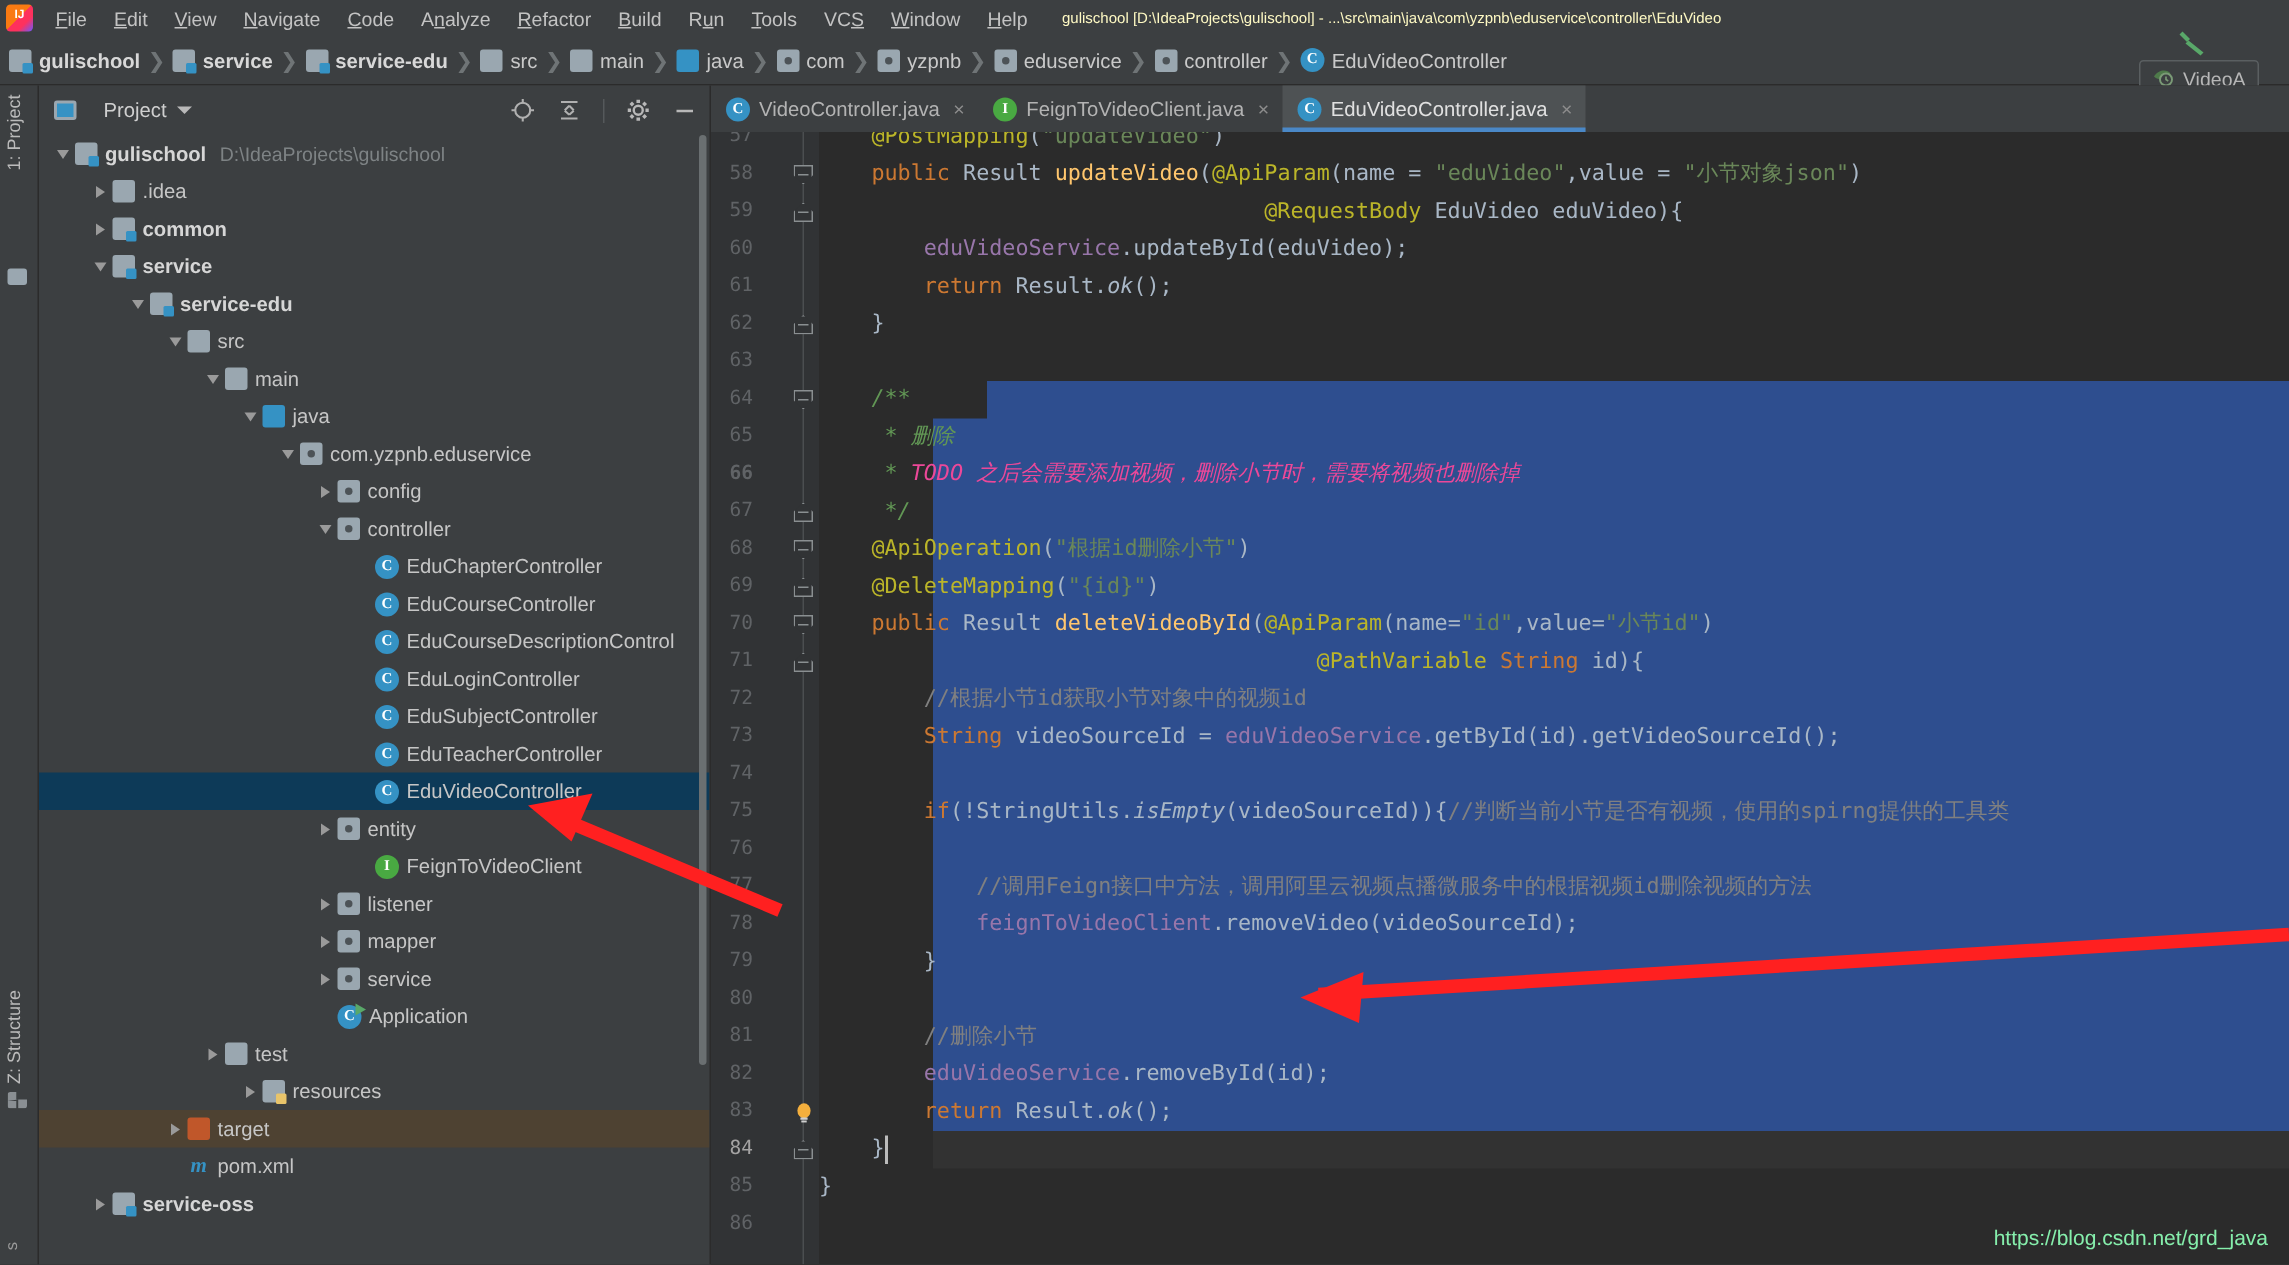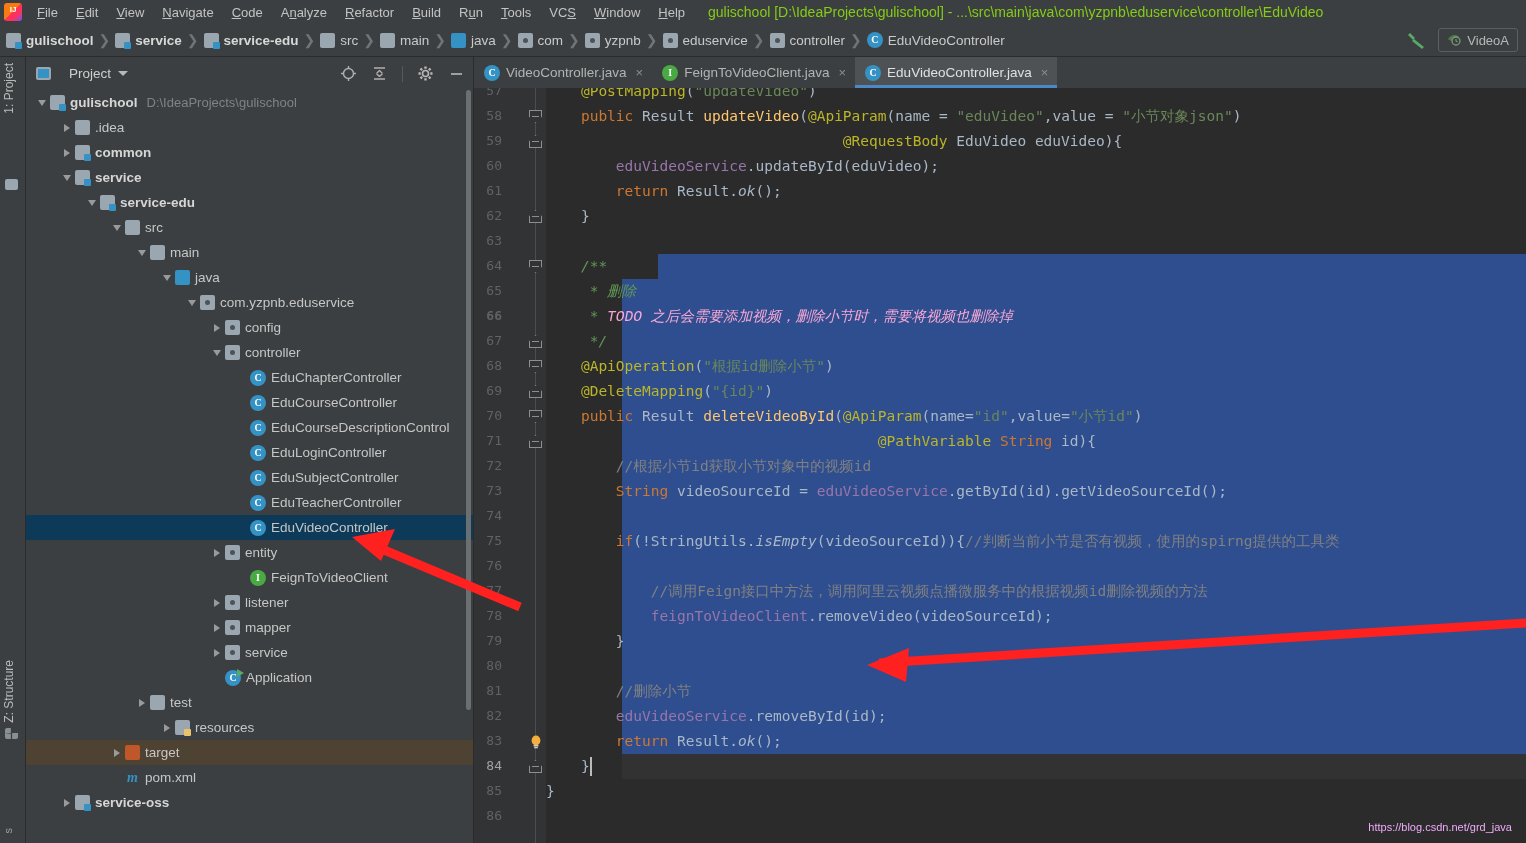--- a/index.html
+++ b/index.html
@@ -21,21 +21,21 @@
     background:linear-gradient(135deg,#f97a12 0%,#f97a12 48%,#fe315d 48%,#fe315d 70%,#6b57ff 100%);
     position:relative;flex:none;
   }
   .logo::after{content:"IJ";position:absolute;left:0;right:0;top:2px;text-align:center;
     font-size:8px;font-weight:bold;color:#fff;font-family:"Liberation Sans",sans-serif;}
   .menu-item {
     font-size:13px; color:#c3c3c3; padding:2px 9px; white-space:nowrap; cursor:default;
   }
   .menu-item .mn { text-decoration:underline; }
   .win-title {
-    font-size:14px;color:#84cc16;margin-left:14px;white-space:nowrap;overflow:hidden;
+    font-size:10px;color:#fef9c3;margin-left:14px;white-space:nowrap;overflow:hidden;
   }
 
   
   .navbar {
     position:absolute; left:0; top:24px; width:1526px; height:33px;
     background:#3c3f41; display:flex; align-items:center; padding-left:6px;
     border-bottom:1px solid #2b2b2b;
   }
   .crumb { display:flex; align-items:center; font-size:13.5px; color:#c9c9c9; white-space:nowrap; }
   .crumb.bold { font-weight:bold; color:#d8d8d8; }
@@ -45,21 +45,21 @@
   .ic-mod{background:#9aa7b0;border-radius:2px;}
   .ic-mod::after{content:"";position:absolute;right:-1px;bottom:-1px;width:7px;height:7px;background:#3592c4;border-radius:1px;}
   .ic-fold{background:#9aa7b0;border-radius:2px;}
   .ic-fold-src{background:#3592c4;border-radius:2px;}
   .ic-pkg{background:#9aa7b0;border-radius:2px;}
   .ic-pkg::after{content:"";position:absolute;left:5px;top:5px;width:5px;height:5px;background:#4d5357;border-radius:50%;}
   .ic-cls{width:16px;height:16px;border-radius:50%;background:#3592c4;color:#fff;font-size:10px;
     font-weight:bold;text-align:center;line-height:16px;font-family:"Liberation Serif",serif;}
   .ic-iface{width:16px;height:16px;border-radius:50%;background:#49a942;color:#fff;font-size:10px;
     font-weight:bold;text-align:center;line-height:16px;font-family:"Liberation Serif",serif;}
-  .navbar-right{margin-left:auto;display:flex;align-items:center;padding-right:8px;}
+  .navbar-right{margin-left:auto;display:flex;align-items:center;padding-right:20px;flex-direction:column;}
   .hammer{width:24px;height:24px;position:relative;margin-right:10px;}
   .hammer svg{display:block}
   .runcfg{
     height:24px;border:1px solid #5a5f61;border-radius:3px;display:flex;align-items:center;
     padding:0 8px;font-size:13px;color:#b7b7b7;background:#3c3f41;max-width:110px;overflow:hidden;white-space:nowrap;
   }
   .runcfg .leafi{width:14px;height:14px;margin-right:6px;flex:none;}
 
   
   .toolstrip{
@@ -151,31 +151,31 @@
   .selband{position:absolute;left:76px;width:976px;background:#2e4e8f;}
   .curline{position:absolute;left:76px;width:976px;height:25px;background:#323232;}
   .caret{position:absolute;width:2px;height:19px;background:#bbbbbb;}
 
   
   .kw{color:#cc7832;}
   .anno{color:#bbb529;}
   .str{color:#6a8759;}
   .cmt{color:#808080;}
   .jdoc{color:#629755;font-style:italic;}
-  .todo{color:#f9a8d4;font-style:italic;font-family:Liberation Mono, monospace;}
+  .todo{color:#ec4899;font-style:italic;}
   .fld{color:#9876aa;}
   .mth{color:#ffc66d;}
   .sttc{color:#a9b7c6;font-style:italic;}
   .ident{color:#a9b7c6;}
 
   
   .arrow{position:absolute;pointer-events:none;}
 
   .watermark{
-    position:absolute;right:14px;bottom:10px;font-size:11px;color:#f0abfc;
+    position:absolute;right:14px;bottom:10px;font-size:14px;color:#86efac;
     font-family:"Liberation Sans",sans-serif;
   }
 </style>
 </head>
 <body>
 
 <div class="app">
 
   <div class="menubar">
     <div class="logo"></div>

